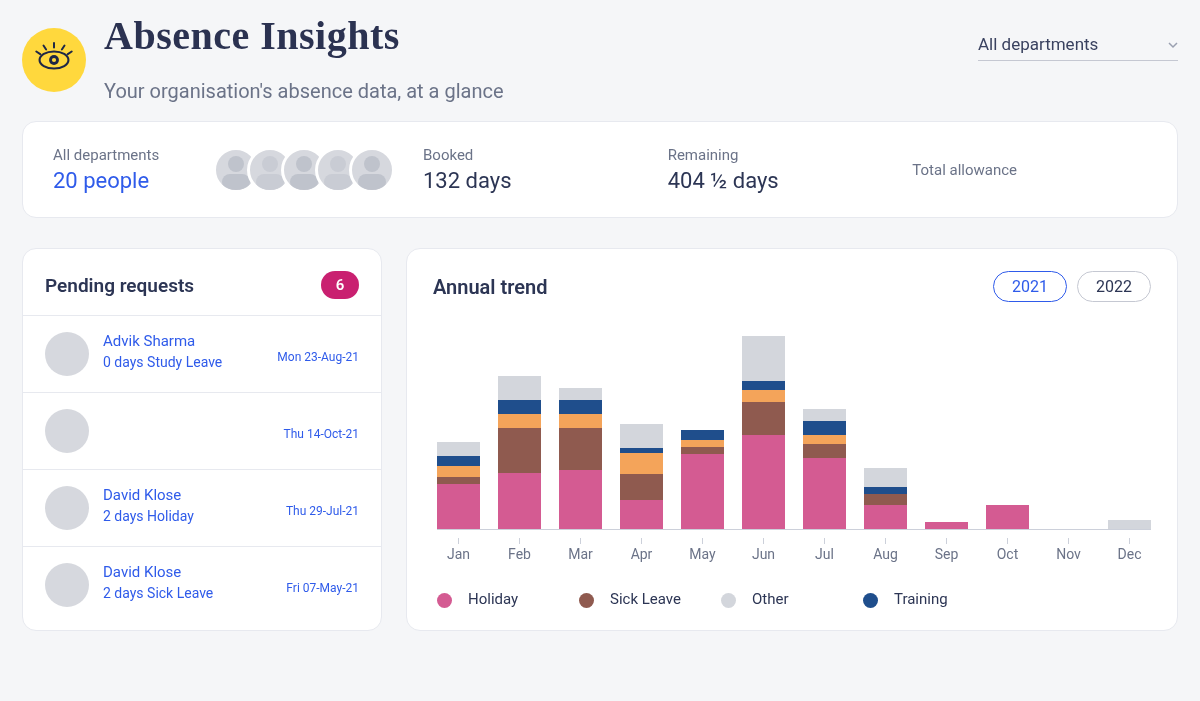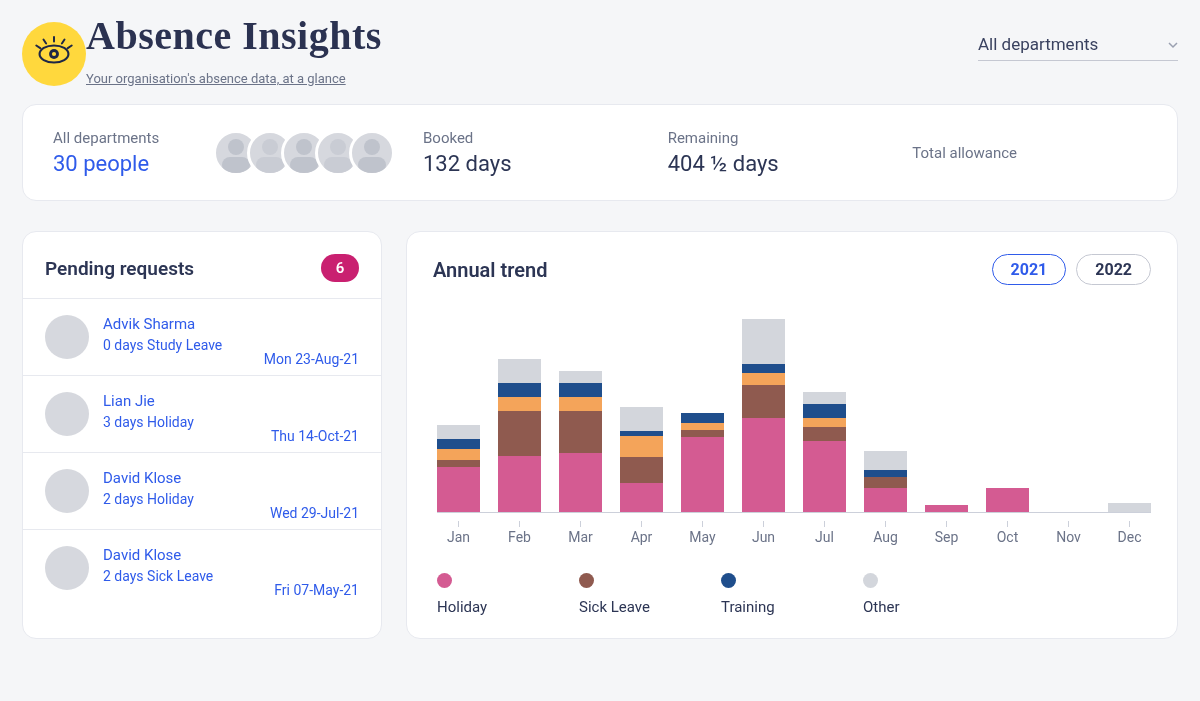--- a/index.html
+++ b/index.html
@@ -30,41 +30,40 @@
     overflow:hidden;
   }
   .page{padding:12px 22px;}
   
   .header{
     display:flex;
     align-items:flex-start;
     justify-content:space-between;
     padding:0 0 18px 0;
   }
-  .header-left{display:flex;align-items:flex-end;}
+  .header-left{display:flex;align-items:center;gap:18px;}
   .eye-badge{
     width:64px;height:64px;border-radius:50%;
     background:var(--yellow);
     display:flex;align-items:center;justify-content:center;
     margin-top:4px;
   }
   .eye-badge svg{width:42px;height:42px;}
   .title-block h1{
     margin:0;
     font-family:"Brush Script MT","Segoe Script","Comic Sans MS",cursive;
     font-size:40px;
     font-weight:600;
     color:#2b3251;
     letter-spacing:.5px;
   }
   .title-block .sub{
-    margin-top:12px;
+    margin-top:20px;
     color:var(--muted);
-    font-size:13px;
-    text-decoration:underline;
+    font-size:20px;
   }
   .dept-select{
     margin-top:18px;
     display:flex;align-items:center;gap:10px;
     border-bottom:1px solid #c5c8d2;
     padding:4px 0 6px 0;
     width:200px;
     justify-content:space-between;
     color:#3a4260;
     font-size:17px;
@@ -116,28 +115,28 @@
     border-top:1px solid var(--border);
     padding:16px 22px;
     display:flex;gap:14px;position:relative;
   }
   .req .av{
     width:44px;height:44px;border-radius:50%;background:#d6d8de;flex:0 0 44px;
   }
   .req .info{flex:1;}
   .req .name{color:var(--link);font-size:15px;}
   .req .meta{color:var(--link);font-size:14px;margin-top:4px;}
-  .req .date{color:var(--link);font-size:14px;position:absolute;right:22px;bottom:8px;}
+  .req .date{color:var(--link);font-size:12px;position:absolute;right:22px;bottom:28px;}
   
   .trend-header{
     display:flex;align-items:center;justify-content:space-between;
     padding:22px 26px 8px 26px;
   }
   .trend-header h2{margin:0;font-size:20px;font-weight:600;}
-  .pills{display:flex;gap:10px;font-weight:bold;}
+  .pills{display:flex;gap:10px;}
   .pill{
     border:1.5px solid #c5c8d2;border-radius:20px;
     padding:5px 18px;font-size:16px;cursor:pointer;background:#fff;
     color:var(--pill-inactive);
   }
   .pill.active{border-color:var(--pill-active);color:var(--pill-active);}
   .chart-wrap{padding:0 26px 10px 30px;}
   .chart{
     height:220px;
     display:grid;
@@ -156,21 +155,21 @@
   .seg{width:100%;}
   .month-row{
     display:grid;grid-template-columns:repeat(12,1fr);gap:18px;
     margin-top:8px;text-align:center;color:var(--muted);font-size:14px;position:relative;
   }
   .month-row .tick{height:6px;border-left:1px solid #ccd0da;margin:0 auto 2px auto;width:0;}
   .legend{
     display:grid;grid-template-columns:repeat(5,1fr);text-align:center;
     padding:18px 30px 22px 30px;color:var(--text);font-size:15px;
   }
-  .legend .item{display:flex;flex-direction:column;align-items:flex-start;gap:10px;}
+  .legend .item{display:flex;align-items:flex-end;gap:16px;}
   .dot{width:15px;height:15px;border-radius:50%;}
 </style>
 </head>
 <body>
 
 <div class="page">
 
   <div class="header">
     <div class="header-left">
       <div class="eye-badge">
@@ -198,21 +197,21 @@
         <svg width="10" height="10" viewBox="0 0 10 10">
             <path d="M1 3 L5 7 L9 3" fill="none" stroke="currentColor" stroke-width="1.5"></path>
           </svg>
       </span>
     </div>
   </div>
 
   <div class="card summary">
     <div class="stat">
       <div class="label">All departments</div>
-      <div class="value link">30 people</div>
+      <div class="value link">20 people</div>
     </div>
     <div class="avatars">
       <div class="av"><svg viewBox="0 0 40 40">
             <circle cx="20" cy="14" r="8" fill="#bfc3cc"></circle>
             <rect x="6" y="24" width="28" height="16" rx="8" fill="#bfc3cc"></rect>
           </svg></div>
       <div class="av"><svg viewBox="0 0 40 40">
             <circle cx="20" cy="14" r="8" fill="#c9ccd4"></circle>
             <rect x="6" y="24" width="28" height="16" rx="8" fill="#c9ccd4"></rect>
           </svg></div>
@@ -253,33 +252,29 @@
           <div class="req">
             <div class="av"></div>
             <div class="info">
               <div class="name">Advik Sharma</div>
               <div class="meta">0 days  Study Leave</div>
             </div>
             <div class="date">Mon 23-Aug-21</div>
           </div>
           <div class="req">
             <div class="av"></div>
-            <div class="info">
-              <div class="name">Lian Jie</div>
-              <div class="meta">3 days  Holiday</div>
-            </div>
             <div class="date">Thu 14-Oct-21</div>
           </div>
           <div class="req">
             <div class="av"></div>
             <div class="info">
               <div class="name">David Klose</div>
               <div class="meta">2 days  Holiday</div>
             </div>
-            <div class="date">Wed 29-Jul-21</div>
+            <div class="date">Thu 29-Jul-21</div>
           </div>
           <div class="req">
             <div class="av"></div>
             <div class="info">
               <div class="name">David Klose</div>
               <div class="meta">2 days  Sick Leave</div>
             </div>
             <div class="date">Fri 07-May-21</div>
           </div>
         </div>
@@ -378,23 +373,23 @@
       <div class="legend">
         <div class="item">
             <span class="dot" style="background:var(--holiday)"></span>
             <span>Holiday</span>
           </div>
         <div class="item">
             <span class="dot" style="background:var(--sick)"></span>
             <span>Sick Leave</span>
           </div>
         <div class="item">
+            <span class="dot" style="background:var(--other)"></span>
+            <span>Other</span>
+          </div>
+        <div class="item">
             <span class="dot" style="background:var(--training)"></span>
             <span>Training</span>
           </div>
-        <div class="item">
-            <span class="dot" style="background:var(--other)"></span>
-            <span>Other</span>
-          </div>
       </div>
     </div>
   </div>
 </div>
 
 </body></html>

